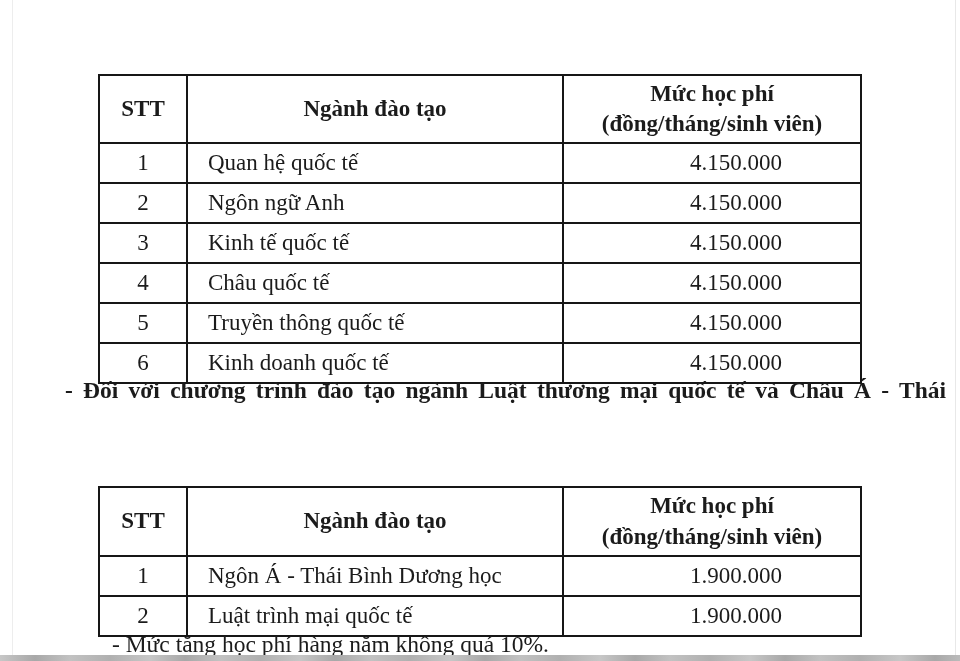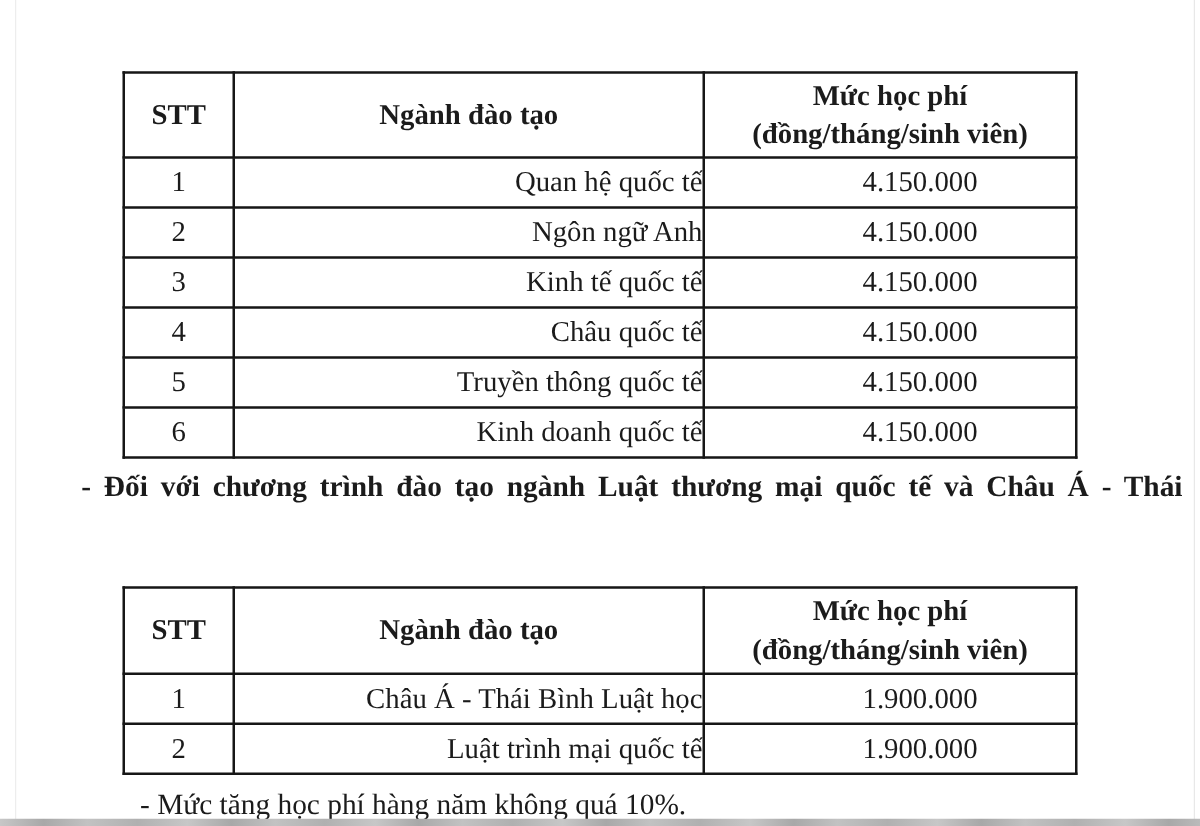--- a/index.html
+++ b/index.html
@@ -26,34 +26,35 @@
     background: repeating-linear-gradient(90deg,
       #c7c7c7 0px, #a8a8a8 35px, #c2c2c2 70px, #b0b0b0 110px, #c7c7c7 150px);
   }
 
   table.fees {
     position: absolute;
     border-collapse: collapse;
     table-layout: fixed;
     width: 762px;
     left: 98px;
+    margin-top: 17px;
   }
   table.fees td, table.fees th {
     border: 2px solid #161616;
     font-size: 23px;
     vertical-align: middle;
     overflow: hidden;
     white-space: nowrap;
   }
   table.fees th { font-weight: bold; text-align: center; line-height: 1.32; }
   .col-stt  { width: 88px; }
   .col-ng   { width: 376px; }
   .col-fee  { width: 298px; }
   td.stt  { text-align: center; }
-  td.ng   { text-align: right; padding-left: 4px; }
+  td.ng   { text-align: left; padding-left: 20px; }
   td.fee  { text-align: center; padding-left: 48px; }
 
   #table1 { top: 57px; }
   #table1 tr.hdr   { height: 68px; }
   #table1 tr.data  { height: 40px; }
 
   #table2 { top: 469px; }
   #table2 tr.hdr   { height: 69px; }
   #table2 tr.data  { height: 40px; }
 
@@ -149,21 +150,21 @@
         <tr class="hdr">
       <th>STT</th>
       <th>Ngành đào tạo</th>
       <th>
         <div>Mức học phí</div>
         <div>(đồng/tháng/sinh viên)</div>
       </th>
     </tr>
     <tr class="data">
       <td class="stt">1</td>
-      <td class="ng">Châu Á - Thái Bình Luật học</td>
+      <td class="ng">Ngôn Á - Thái Bình Dương học</td>
       <td class="fee">1.900.000</td>
     </tr>
     <tr class="data">
       <td class="stt">2</td>
       <td class="ng">Luật trình mại quốc tế</td>
       <td class="fee">1.900.000</td>
     </tr>
   </tbody>
     </table>
 

